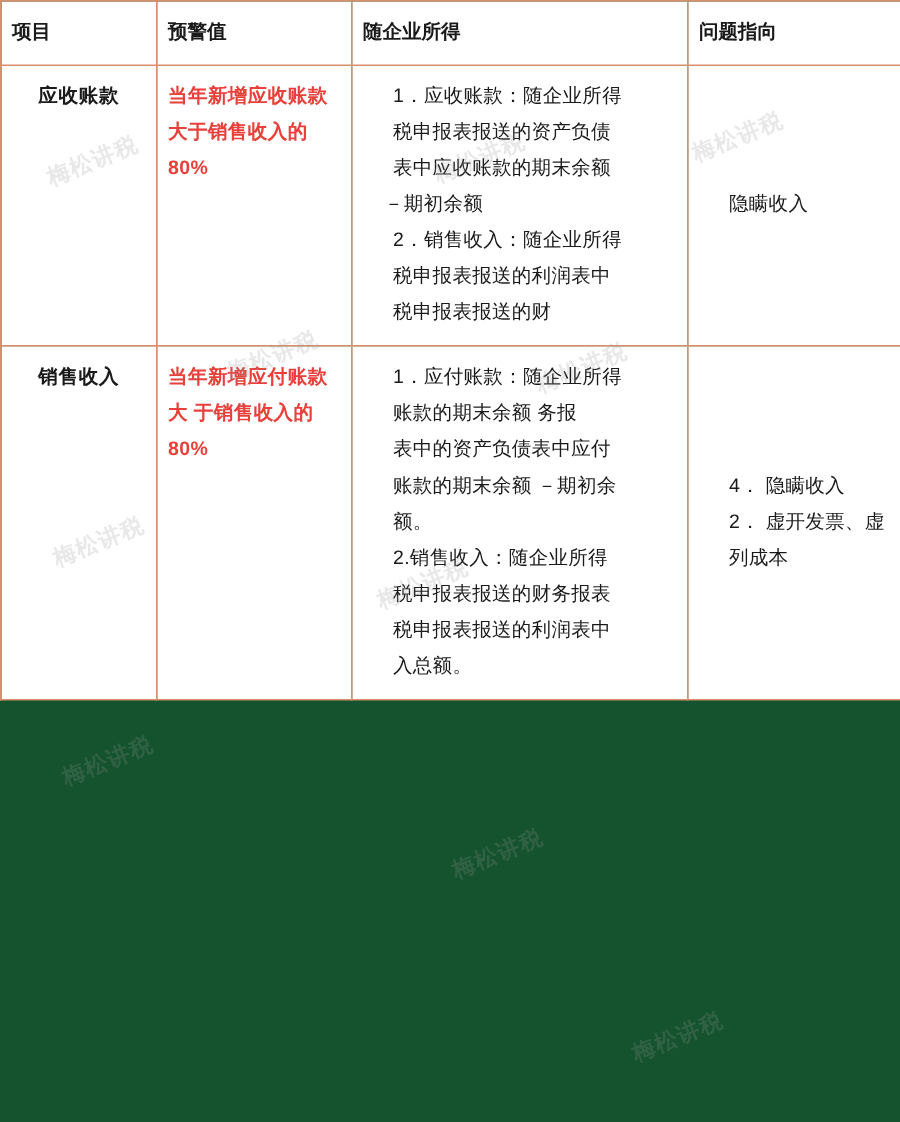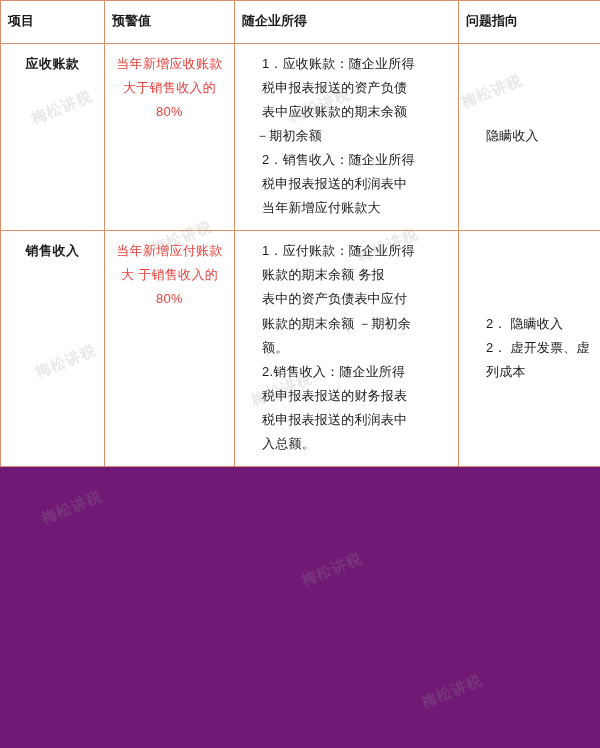--- a/index.html
+++ b/index.html
@@ -11,21 +11,21 @@
     width: 600px;
     height: 748px;
     overflow: hidden;
     font-family: "Liberation Sans", sans-serif;
     color: #1a1a1a;
   }
   .sheet {
     position: relative;
     width: 600px;
     height: 748px;
-    background: #701a75;
+    background: #14532d;
     overflow: hidden;
   }
   table.risk-table {
     border-collapse: collapse;
     width: 600px;
     table-layout: fixed;
   }
   table.risk-table td,
   table.risk-table th {
     border: 1px solid #d98f6b;
@@ -54,26 +54,25 @@
   td.item-cell {
     font-weight: bold;
     font-size: 13.5px;
     vertical-align: middle;
     text-align: center;
     padding-left: 9px;
     letter-spacing: 0.5px;
   }
   td.warn-cell {
     color: #e8413c;
-    font-weight: normal;
+    font-weight: bold;
     font-size: 13.5px;
     vertical-align: middle;
     line-height: 2.0;
     letter-spacing: 0.3px;
-    text-align: center;
   }
   td.source-cell {
     font-size: 13px;
     line-height: 2.0;
     letter-spacing: 0.2px;
   }
   td.point-cell {
     font-size: 13px;
     line-height: 2.0;
     vertical-align: top;
@@ -124,21 +123,21 @@
       <tr>
         <td class="item-cell">应收账款</td>
         <td class="warn-cell">当年新增应收账款大于销售收入的 80%</td>
         <td class="source-cell">
           <span class="line">1．应收账款：随企业所得</span>
           <span class="line">税申报表报送的资产负债</span>
           <span class="line">表中应收账款的期末余额</span>
           <span class="indent">－期初余额</span>
           <span class="line">2．销售收入：随企业所得</span>
           <span class="line">税申报表报送的利润表中</span>
-          <span class="line">当年新增应付账款大</span>
+          <span class="line">税申报表报送的财</span>
         </td>
         <td class="point-cell mid">
           <span class="line">隐瞒收入</span>
         </td>
       </tr>
 
       <tr>
         <td class="item-cell">销售收入</td>
         <td class="warn-cell">当年新增应付账款大 于销售收入的 80%</td>
         <td class="source-cell">
@@ -146,21 +145,21 @@
           <span class="line">账款的期末余额 务报</span>
           <span class="line">表中的资产负债表中应付</span>
           <span class="line">账款的期末余额 －期初余</span>
           <span class="line">额。</span>
           <span class="line">2.销售收入：随企业所得</span>
           <span class="line">税申报表报送的财务报表</span>
           <span class="line">税申报表报送的利润表中</span>
           <span class="line">入总额。</span>
         </td>
         <td class="point-cell mid">
-          <span class="line">2． 隐瞒收入</span>
+          <span class="line">4． 隐瞒收入</span>
           <span class="line">2． 虚开发票、虚列成本</span>
         </td>
       </tr>
 
 
     </tbody>
   </table>
 
   <span class="wm" style="left:30px;  top:98px;">梅松讲税</span>
   <span class="wm" style="left:288px; top:96px;">梅松讲税</span>

